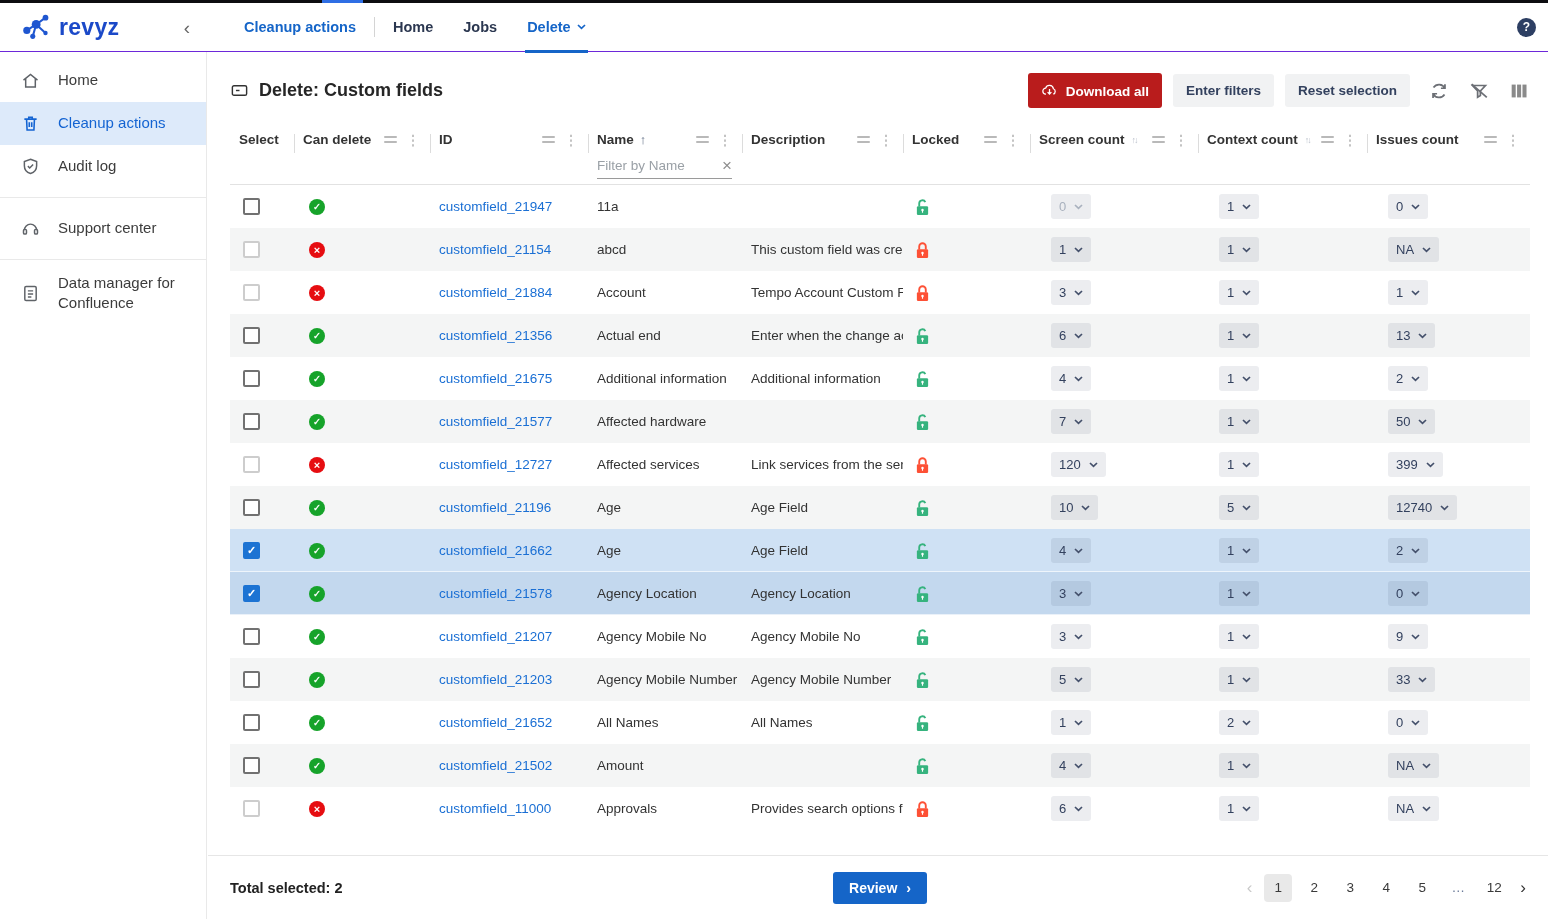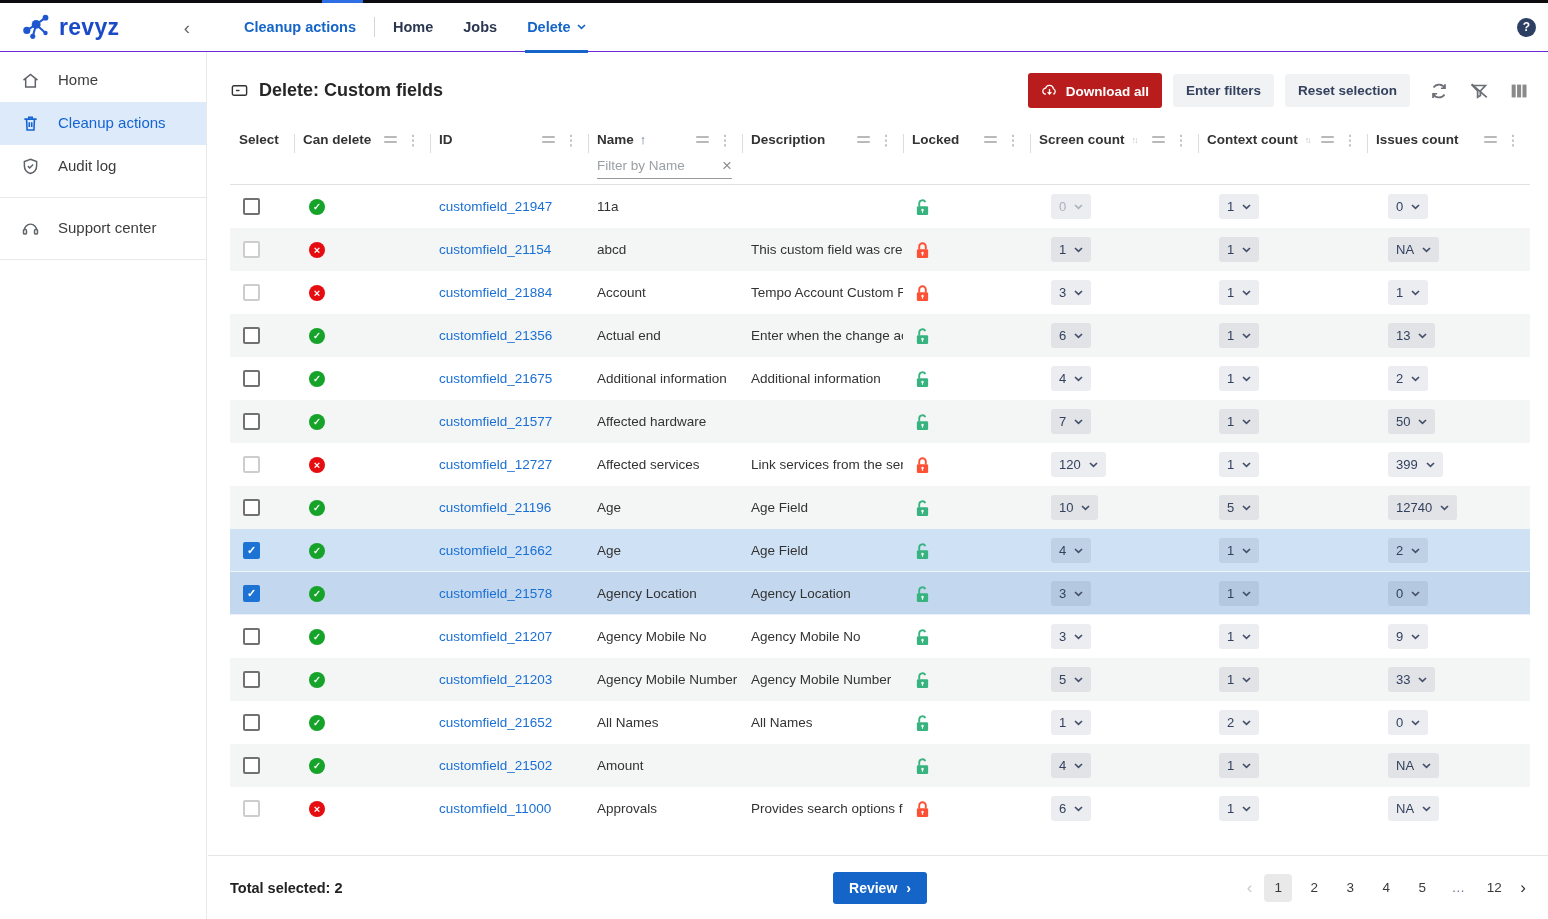--- a/index.html
+++ b/index.html
@@ -204,20 +204,29 @@
        <span class="ic">
         <svg viewBox="0 0 24 24" fill="none" stroke="currentColor" stroke-width="1.7">
           <path d="M5 14a7 7 0 0 1 14 0"></path>
           <rect x="4" y="13" width="3.4" height="5.4" rx="1.4"></rect>
           <rect x="16.6" y="13" width="3.4" height="5.4" rx="1.4"></rect>
         </svg>
       </span>
        <span class="side-label" style="">Support center</span>
      </div>
     <div class="side-divider"></div>
+    <div class="side-item">
+       <span class="ic">
+        <svg viewBox="0 0 24 24" fill="none" stroke="currentColor" stroke-width="1.7">
+          <rect x="5.5" y="4" width="13" height="16" rx="1.5"></rect>
+          <path d="M9 9h6M9 12.5h6M9 16h4"></path>
+        </svg>
+      </span>
+       <span class="side-label" style="width:120px">Data manager for Confluence</span>
+     </div>
   </div>
 
 <div class="main">
   <div class="page-head">
     <div class="page-title">
       <span class="ic">
         <svg viewBox="0 0 24 24" fill="none" stroke="currentColor" stroke-width="1.8">
           <rect x="3" y="6" width="18" height="12" rx="2"></rect>
           <path d="M7.5 12h4.5"></path>
         </svg>

